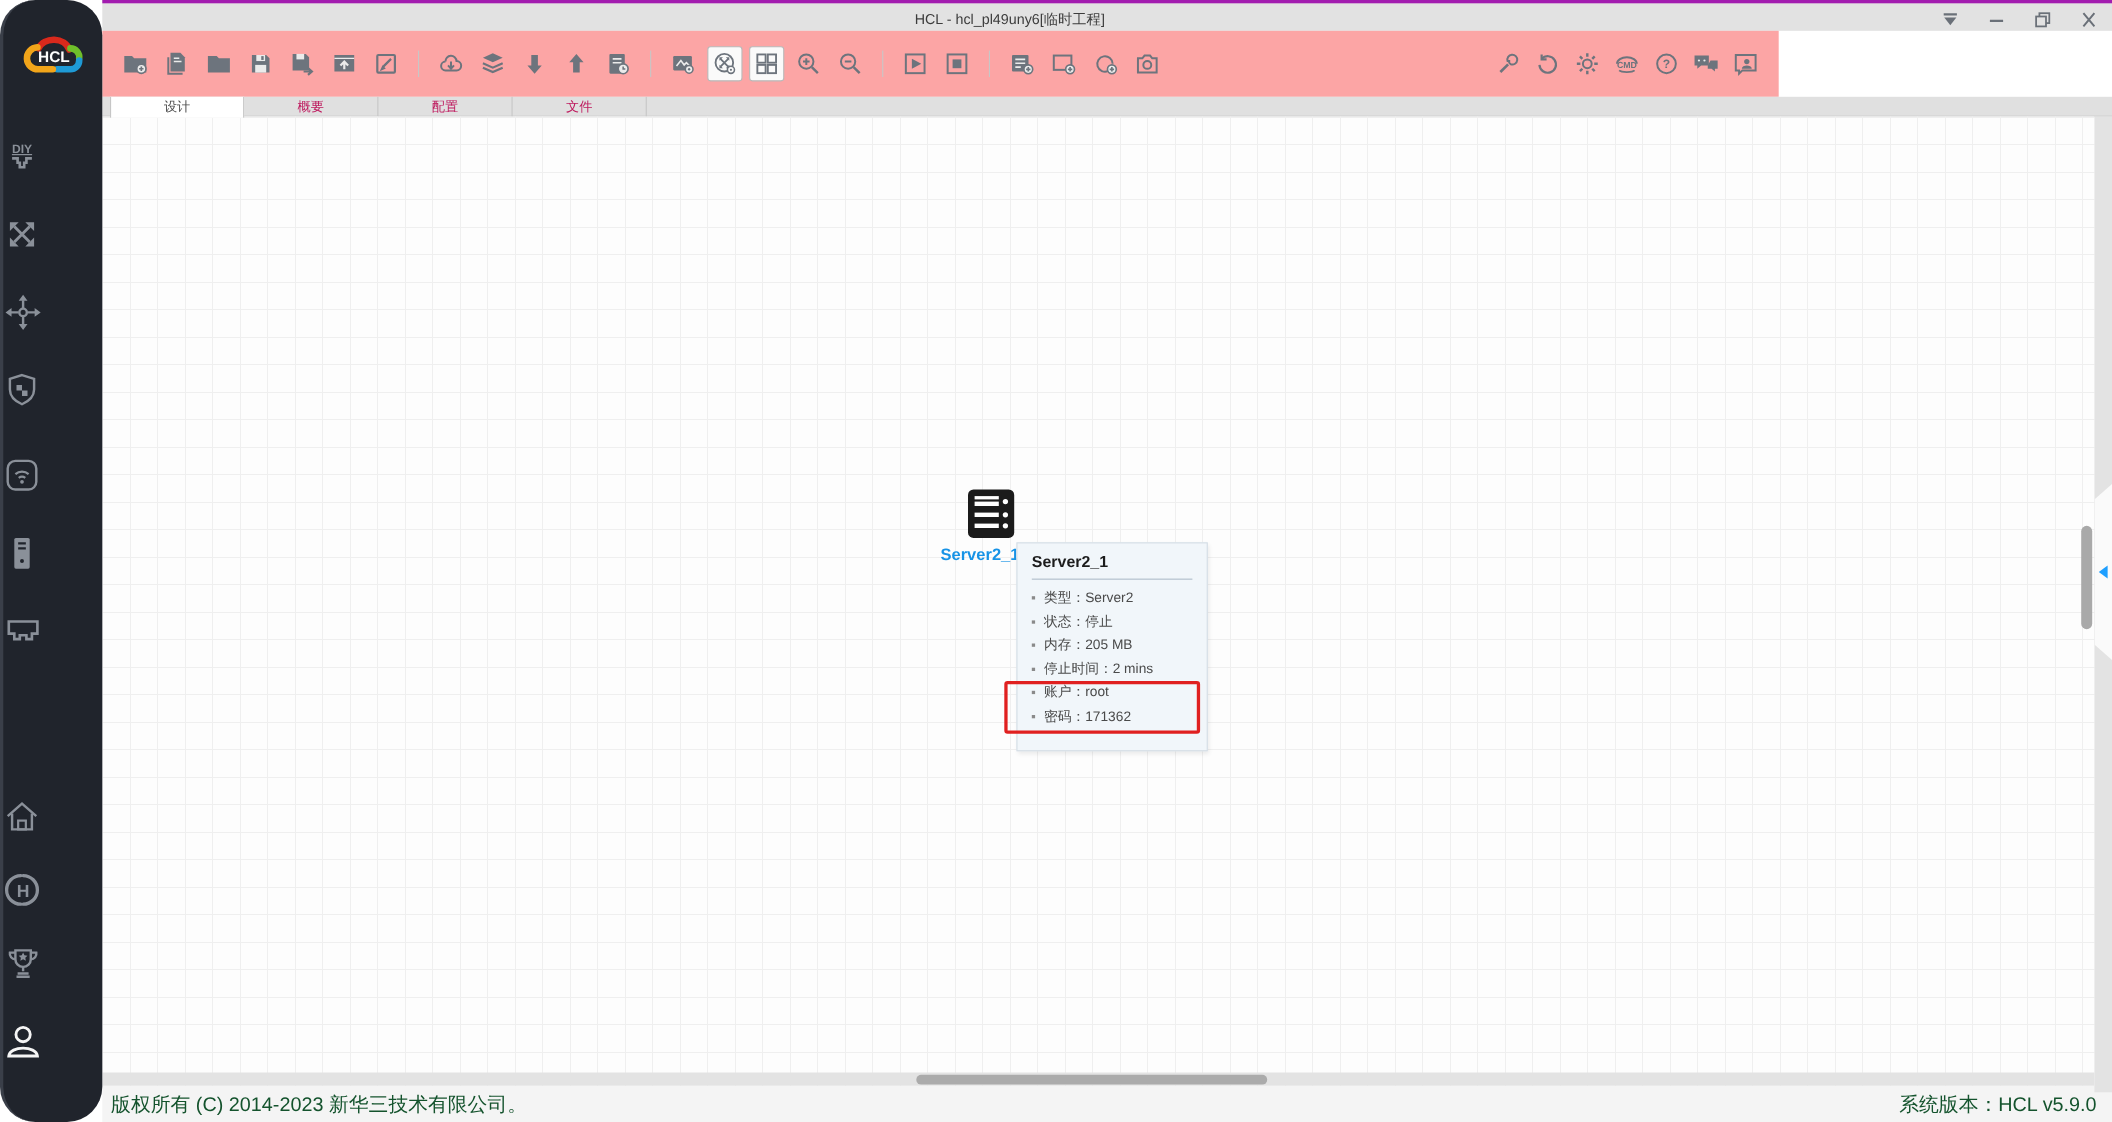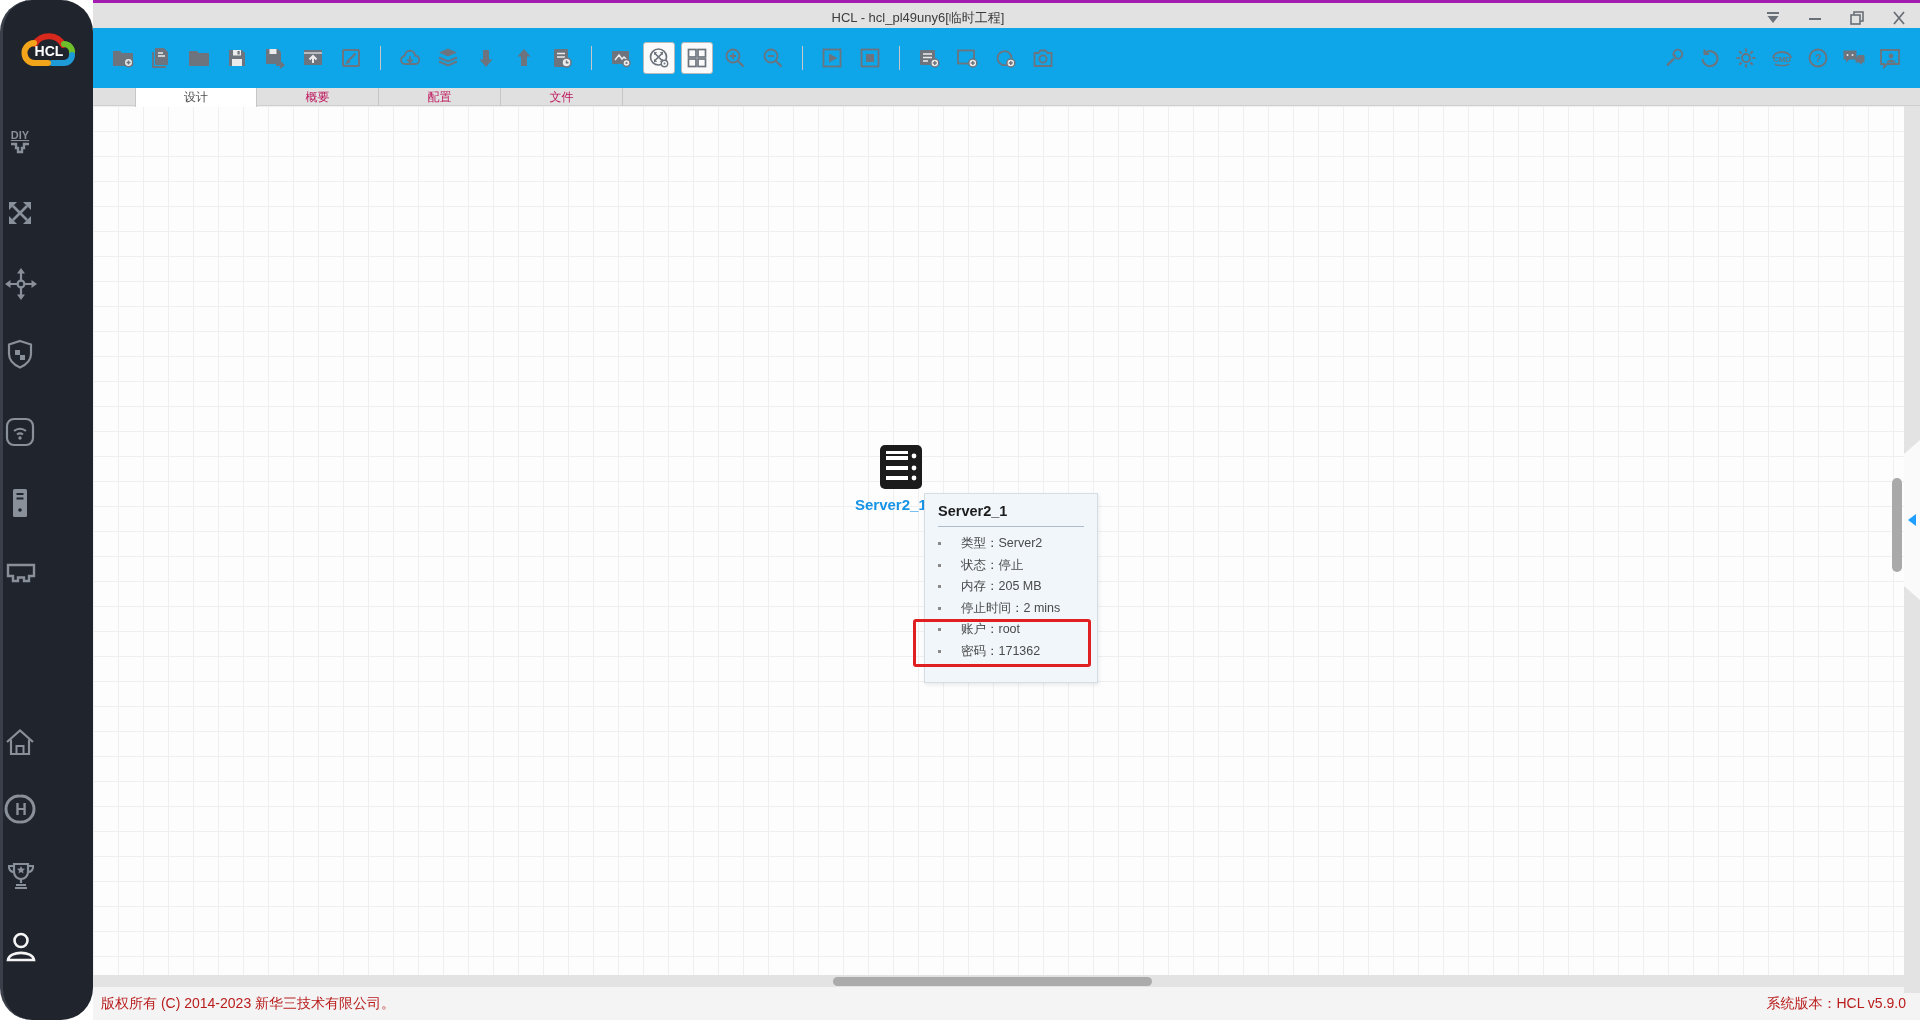--- a/index.html
+++ b/index.html
@@ -12,65 +12,65 @@
   .logo { position:absolute; left:0; top:26px; width:93px; height:48px; display:flex; align-items:center; justify-content:center; }
   .side-btn { position:absolute; left:0; width:93px; height:44px; display:flex; align-items:center; background:none; border:none; cursor:pointer; }
 
   
   .titlebar { position:absolute; left:93px; top:0; width:1827px; height:28px; background:#e2e2e2; border-top:3px solid #a21caf; }
   .title-text { position:absolute; left:640px; top:6px; width:370px; text-align:center; font-size:13px; color:#3c3c3c; white-space:nowrap; }
   .win-controls { position:absolute; right:8px; top:3px; height:24px; display:flex; align-items:center; gap:16px; }
   .win-btn { width:26px; height:22px; display:flex; align-items:center; justify-content:center; background:none; border:none; cursor:pointer; }
 
   
-  .toolbar { position:absolute; left:93px; top:28px; width:1827px; height:60px; background:#0ea5e9; display:flex; align-items:center; }
+  .toolbar { position:absolute; left:93px; top:28px; width:1524px; height:60px; background:#fca5a5; display:flex; align-items:center; }
   .tb-left { display:flex; align-items:center; margin-left:14px; gap:6px; }
   .tb-right { display:flex; align-items:center; gap:4px; margin-left:auto; margin-right:14px; }
   .tb-btn { width:32px; height:32px; display:flex; align-items:center; justify-content:center; background:none; border:1px solid transparent; border-radius:3px; cursor:pointer; }
   .tb-btn.toggled { background:#fafafa; border:1px solid #b9b9b9; }
   .tb-sep { width:1px; height:24px; background:#c7c7c7; margin:0 7px; }
 
   
-  .tabbar { position:absolute; left:93px; top:88px; width:1827px; height:18px; background:#e0e0e0; border-bottom:1px solid #cfcfcf; display:flex;padding-left:35px; }
+  .tabbar { position:absolute; left:93px; top:88px; width:1827px; height:18px; background:#e0e0e0; border-bottom:1px solid #cfcfcf; display:flex; }
   .tab { width:122px; height:18px; font-size:12px; color:#be185d; text-align:center; line-height:18px; border-right:1px solid #c6c6c6; cursor:pointer; position:relative; }
   .tab:first-child { margin-left:7px; border-left:1px solid #c6c6c6; }
   .tab.active { background:#ffffff; color:#4d4d4d; height:19px; z-index:2; }
 
   
   .canvas { position:absolute; left:93px; top:106px; width:1811px; height:887px; background-color:#fdfdfd;
     background-image:
       repeating-linear-gradient(to right, #efefef 0 1px, transparent 1px 25px),
       repeating-linear-gradient(to bottom, #efefef 0 1px, transparent 1px 25px);
   }
 
   
   .node { position:absolute; left:877px; top:443px; width:48px; height:48px; cursor:pointer; z-index:5; }
   .node-label { position:absolute; left:855px; top:496px; font-size:15px; font-weight:bold; color:#1793e6; white-space:nowrap; z-index:5; }
 
   
   .tooltip { position:absolute; left:924px; top:493px; width:174px; height:190px; background:#f1f6fa; border:1px solid #d4dde4; box-shadow:1px 2px 4px rgba(0,0,0,0.08); z-index:6; padding:9px 13px 0 13px; }
   .tt-title { font-size:14.5px; font-weight:bold; color:#1c1c1c; }
   .tt-sep { border:none; border-top:1px solid #aebdc9; margin:7px 0 6px 0; }
-  .tt-row { display:flex; align-items:center; height:21.5px; font-size:12.5px; color:#4a4a4a; white-space:nowrap;gap:12px; }
+  .tt-row { display:flex; align-items:center; height:21.5px; font-size:12.5px; color:#4a4a4a; white-space:nowrap; }
   .tt-bullet { width:3px; height:3px; background:#8a8a8a; margin-right:8px; flex:none; }
   .tt-redbox { position:absolute; left:-12px; top:125px; width:178px; height:48px; border:3px solid #e02020; border-radius:3px; z-index:7; pointer-events:none; }
 
   
   .hscroll-track { position:absolute; left:93px; top:975px; width:1811px; height:12px; background:#e3e3e3; z-index:8; }
   .hscroll-thumb { position:absolute; left:740px; top:1.5px; width:319px; height:9px; background:#ababab; border-radius:5px; cursor:pointer; }
   .vgutter { position:absolute; left:1904px; top:106px; width:16px; height:887px; background:#e3e3e3; z-index:8; }
   .v-expander { position:absolute; left:0; top:334px; width:16px; height:160px; background:#fafafa;
     clip-path:polygon(0 14px,100% 0,100% 100%,0 calc(100% - 14px));
     display:flex; align-items:center; justify-content:center; cursor:pointer; }
   .v-expander .tri { width:0; height:0; border-top:6px solid transparent; border-bottom:6px solid transparent; border-right:8px solid #1e9fff; }
   .vscroll-thumb { position:absolute; left:1892px; top:478px; width:10px; height:94px; background:#a9a9a9; border-radius:5px; z-index:9; cursor:pointer; }
 
   
   .statusbar { position:absolute; left:93px; top:987px; width:1827px; height:33px; background:#f4f4f4; display:flex; align-items:center; justify-content:space-between; padding:0 14px 0 8px; }
-  .status-text { font-size:14px; color:#b91c1c; white-space:nowrap; }
+  .status-text { font-size:18px; color:#14532d; white-space:nowrap; }
 
   svg { display:block; }
 </style>
 </head>
 <body>
 
 <div id="app">
 
   <div class="titlebar">
     <div class="title-text">HCL - hcl_pl49uny6[临时工程]</div>

